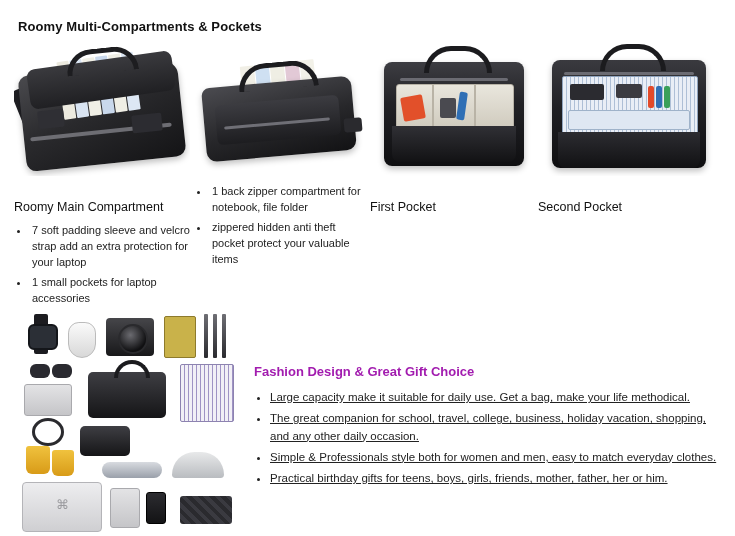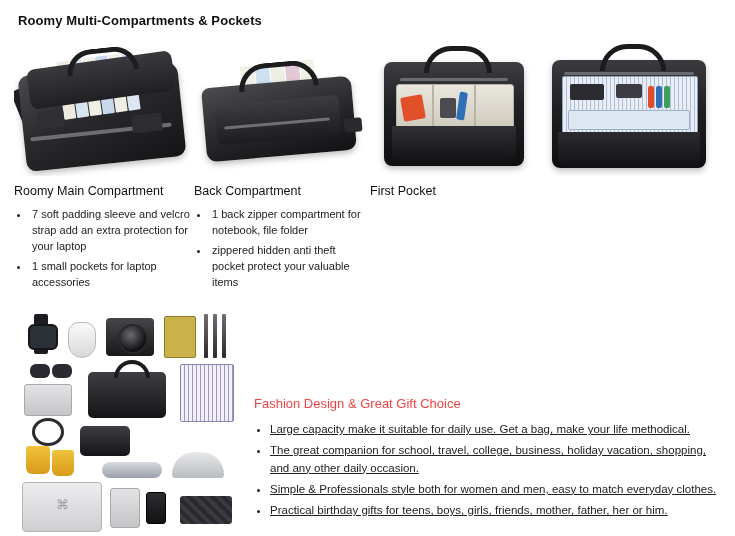--- a/index.html
+++ b/index.html
@@ -18,21 +18,21 @@
   .page {
     position: relative;
     width: 735px;
     height: 536px;
   }
 
   
   .section-title {
     position: absolute;
     left: 18px;
-    top: 13px;
+    top: 19px;
     font-size: 13px;
     font-weight: bold;
     color: #111111;
     letter-spacing: 0.1px;
   }
 
   
   .feature-row {
     position: absolute;
     left: 0px;
@@ -49,21 +49,21 @@
   .col2 { left: 370px; width: 166px; }
   .col3 { left: 538px; width: 182px; }
 
   .photo {
     position: relative;
     width: 100%;
     height: 150px;
     overflow: hidden;
   }
   .feature-caption {
-    margin-top: 8px;
+    margin-top: 24px;
     font-size: 12.5px;
     color: #111111;
     line-height: 1.2;
   }
   .bullets {
     margin: 8px 0 0 0;
     padding-left: 16px;
     font-size: 11px;
     line-height: 1.45;
     color: #222222;
@@ -90,24 +90,23 @@
     background: #ffffff;
   }
   .fashion {
     position: absolute;
     left: 254px;
     top: 64px;
     width: 466px;
   }
   .fashion-title {
     font-size: 13px;
-    font-weight: normal;
-    color: #ef4444;
+    font-weight: bold;
+    color: #a21caf;
     margin-bottom: 10px;
-    margin-top: 32px;
   }
   .fashion-list {
     margin: 0;
     padding-left: 16px;
     font-size: 11.5px;
     line-height: 1.5;
     color: #222222;
     text-decoration: underline;
   }
   .fashion-list li {
@@ -294,21 +293,20 @@
             <i style="left:45px;background:#e2c9d6;"></i>
             <i style="left:60px;background:#f2f1e8;"></i>
           </div>
           <div class="sh i2-body"></div>
           <div class="sh i2-pocket"></div>
           <div class="sh i2-handle"></div>
           <div class="sh i2-clip"></div>
           <div class="sh r2" style="left:30px;top:96px;width:106px;height:3px;background:#6f6f76;transform:rotate(-5deg);"></div>
         </div>
       </div>
-      <div class="feature-caption">Back Compartment</div>
       <ul class="bullets">
         <li>1 back zipper compartment for notebook, file folder</li>
         <li>zippered hidden anti theft pocket protect your valuable items</li>
       </ul>
     </div>
 
     <div class="feature-col col2">
       <div class="photo">
         <div class="bagwrap">
           <div class="sh i3-body"></div>
@@ -335,20 +333,21 @@
           <div class="sh r2" style="left:32px;top:58px;width:34px;height:16px;background:#2b2b30;"></div>
           <div class="sh r2" style="left:78px;top:58px;width:26px;height:14px;background:#3b3b41;"></div>
           <div class="sh r2" style="left:110px;top:60px;width:6px;height:22px;background:#e24a2a;"></div>
           <div class="sh r2" style="left:118px;top:60px;width:6px;height:22px;background:#2f6fb5;"></div>
           <div class="sh r2" style="left:126px;top:60px;width:6px;height:22px;background:#3aa05a;"></div>
           <div class="sh r2" style="left:30px;top:84px;width:120px;height:18px;background:#dfe7f2;border:1px solid #9fb2c9;"></div>
           <div class="sh i4-flapdown"></div>
           <div class="sh r2" style="left:26px;top:46px;width:130px;height:3px;background:#6b6b72;"></div>
         </div>
       </div>
+      <div class="feature-caption">Second Pocket</div>
     </div>
 
   </div>
 
   <div class="bottom">
 
     <div class="collage">
 
       <div class="tile watch-band" style="left:20px;top:8px;width:14px;height:40px;"></div>
       <div class="tile watch-face" style="left:14px;top:18px;width:26px;height:22px;"></div>

